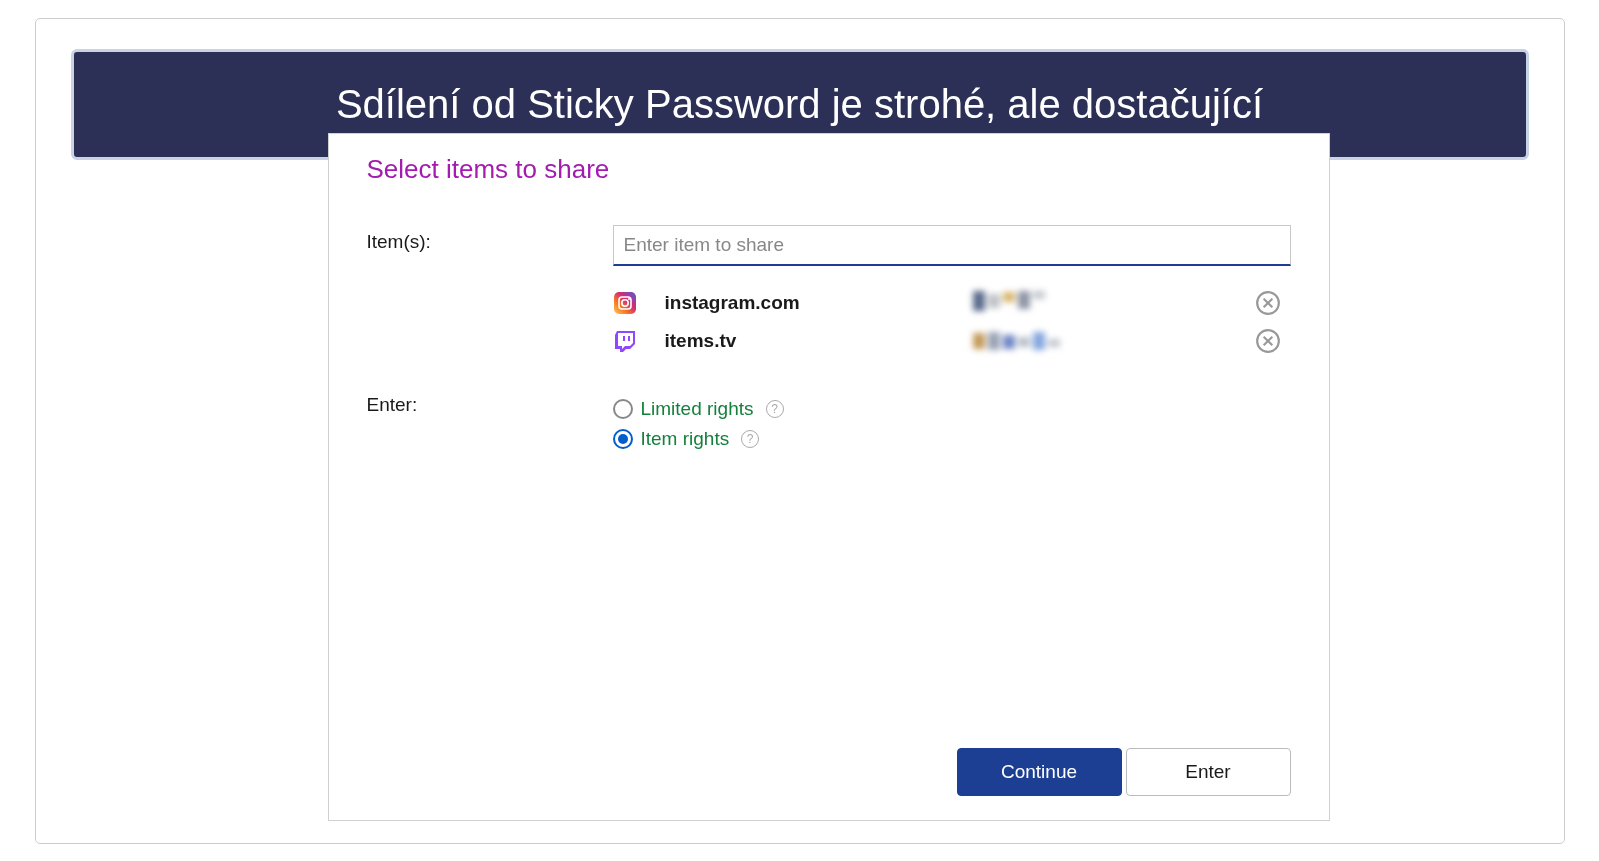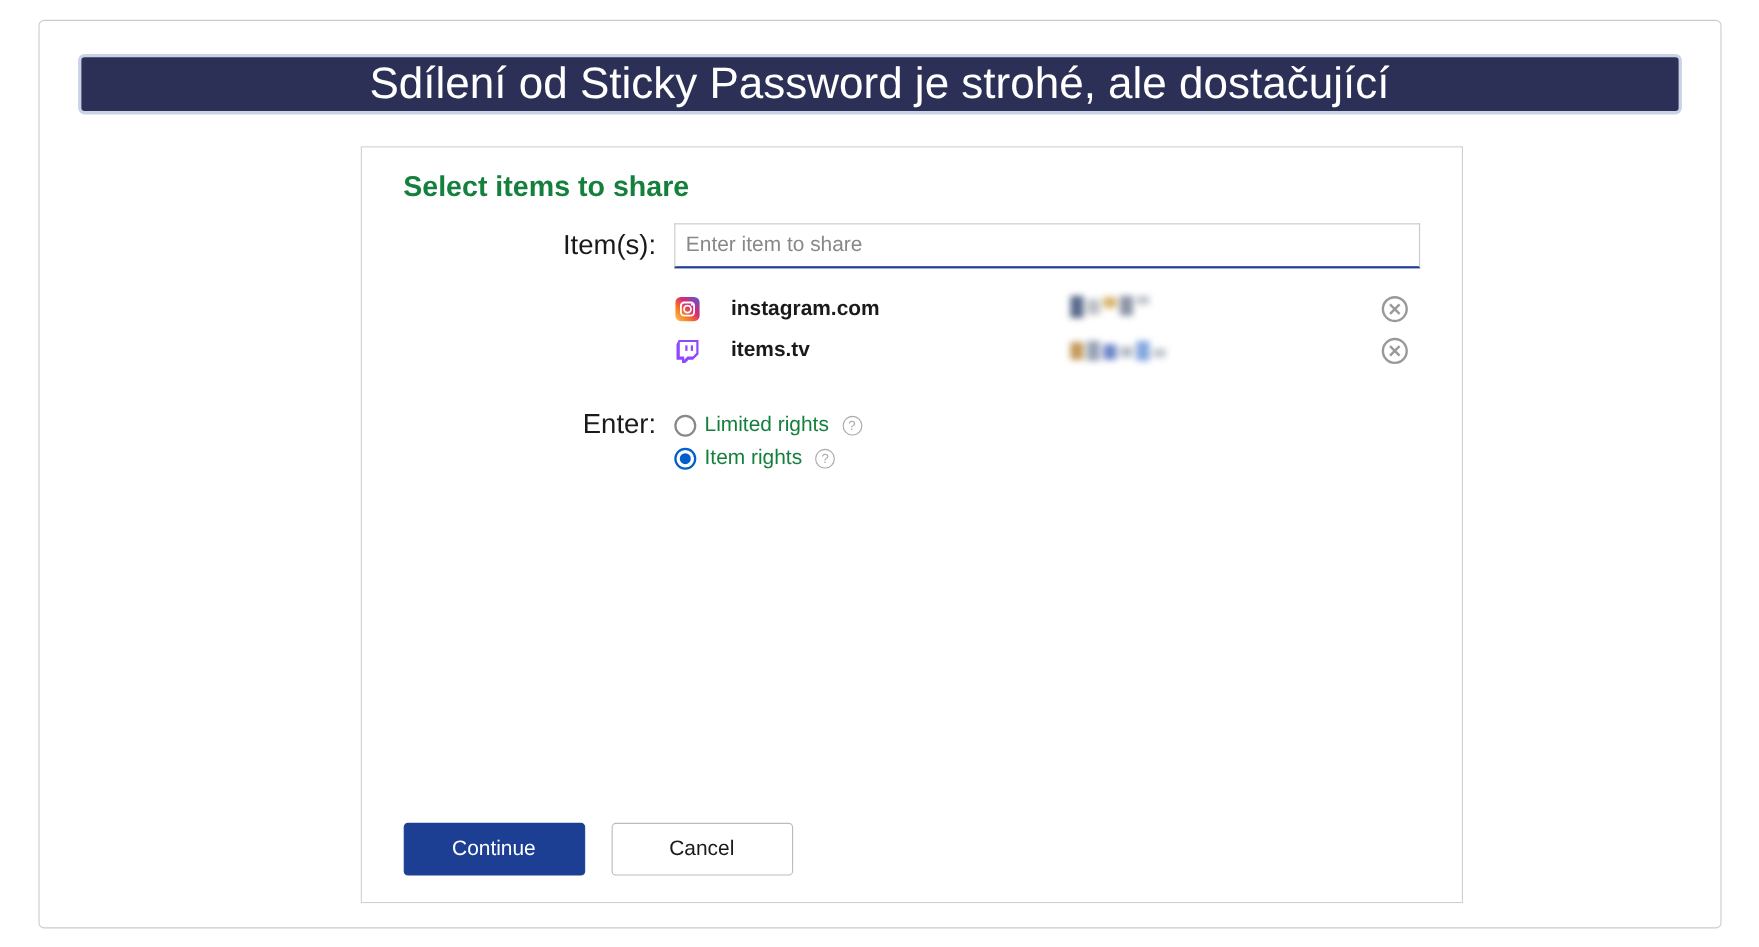--- a/index.html
+++ b/index.html
@@ -26,55 +26,55 @@
     .banner {
       position: absolute;
       top: 30px;
       left: 35px;
       right: 35px;
       background: #2c3056;
       border: 3px solid #c9d3e6;
       border-radius: 6px;
       color: #fff;
       text-align: center;
-      padding: 2px 20px;
+      padding: 30px 20px;
       font-size: 40px;
       font-weight: 400;
     }
     .dialog {
       position: absolute;
       top: 114px;
       left: 292px;
       width: 1002px;
       height: 688px;
       background: #fff;
       border: 1px solid #d0d0d0;
       padding: 20px 38px 24px;
       display: flex;
       flex-direction: column;
     }
     .dialog-title {
       font-size: 26px;
-      font-weight: 700;
-      color: #15803d;
-      margin-bottom: 18px;
+      font-weight: 400;
+      color: #a21caf;
+      margin-bottom: 40px;
     }
     .form-content {
       flex: 1;
     }
     .form-row {
       display: flex;
       align-items: flex-start;
     }
     .label-col {
       width: 246px;
-      text-align: right;
+      text-align: left;
       padding-right: 16px;
       color: #1a1a1a;
-      font-size: 25px;
+      font-size: 19px;
       padding-top: 6px;
     }
     .field-col {
       flex: 1;
     }
     .item-input {
       width: 100%;
       padding: 8px 10px;
       font-size: 19px;
       border: 1px solid #c9c9c9;
@@ -169,21 +169,22 @@
       display: inline-flex;
       align-items: center;
       justify-content: center;
       cursor: pointer;
     }
     .rights-row {
       margin-top: 24px;
     }
     .dialog-footer {
       display: flex;
-      gap: 24px;
+      justify-content: flex-end;
+      gap: 4px;
       margin-top: auto;
     }
     .btn {
       min-width: 165px;
       padding: 12px 24px;
       font-size: 19px;
       border-radius: 4px;
       cursor: pointer;
       text-align: center;
     }
@@ -311,17 +312,17 @@
             <span class="help-icon">?</span>
           </div>
 
         </div>
       </div>
 
     </div>
 
     <div class="dialog-footer">
       <button class="btn btn-primary">Continue</button>
-      <button class="btn btn-secondary">Cancel</button>
+      <button class="btn btn-secondary">Enter</button>
     </div>
 
   </div>
 </div>
 
 </body></html>

